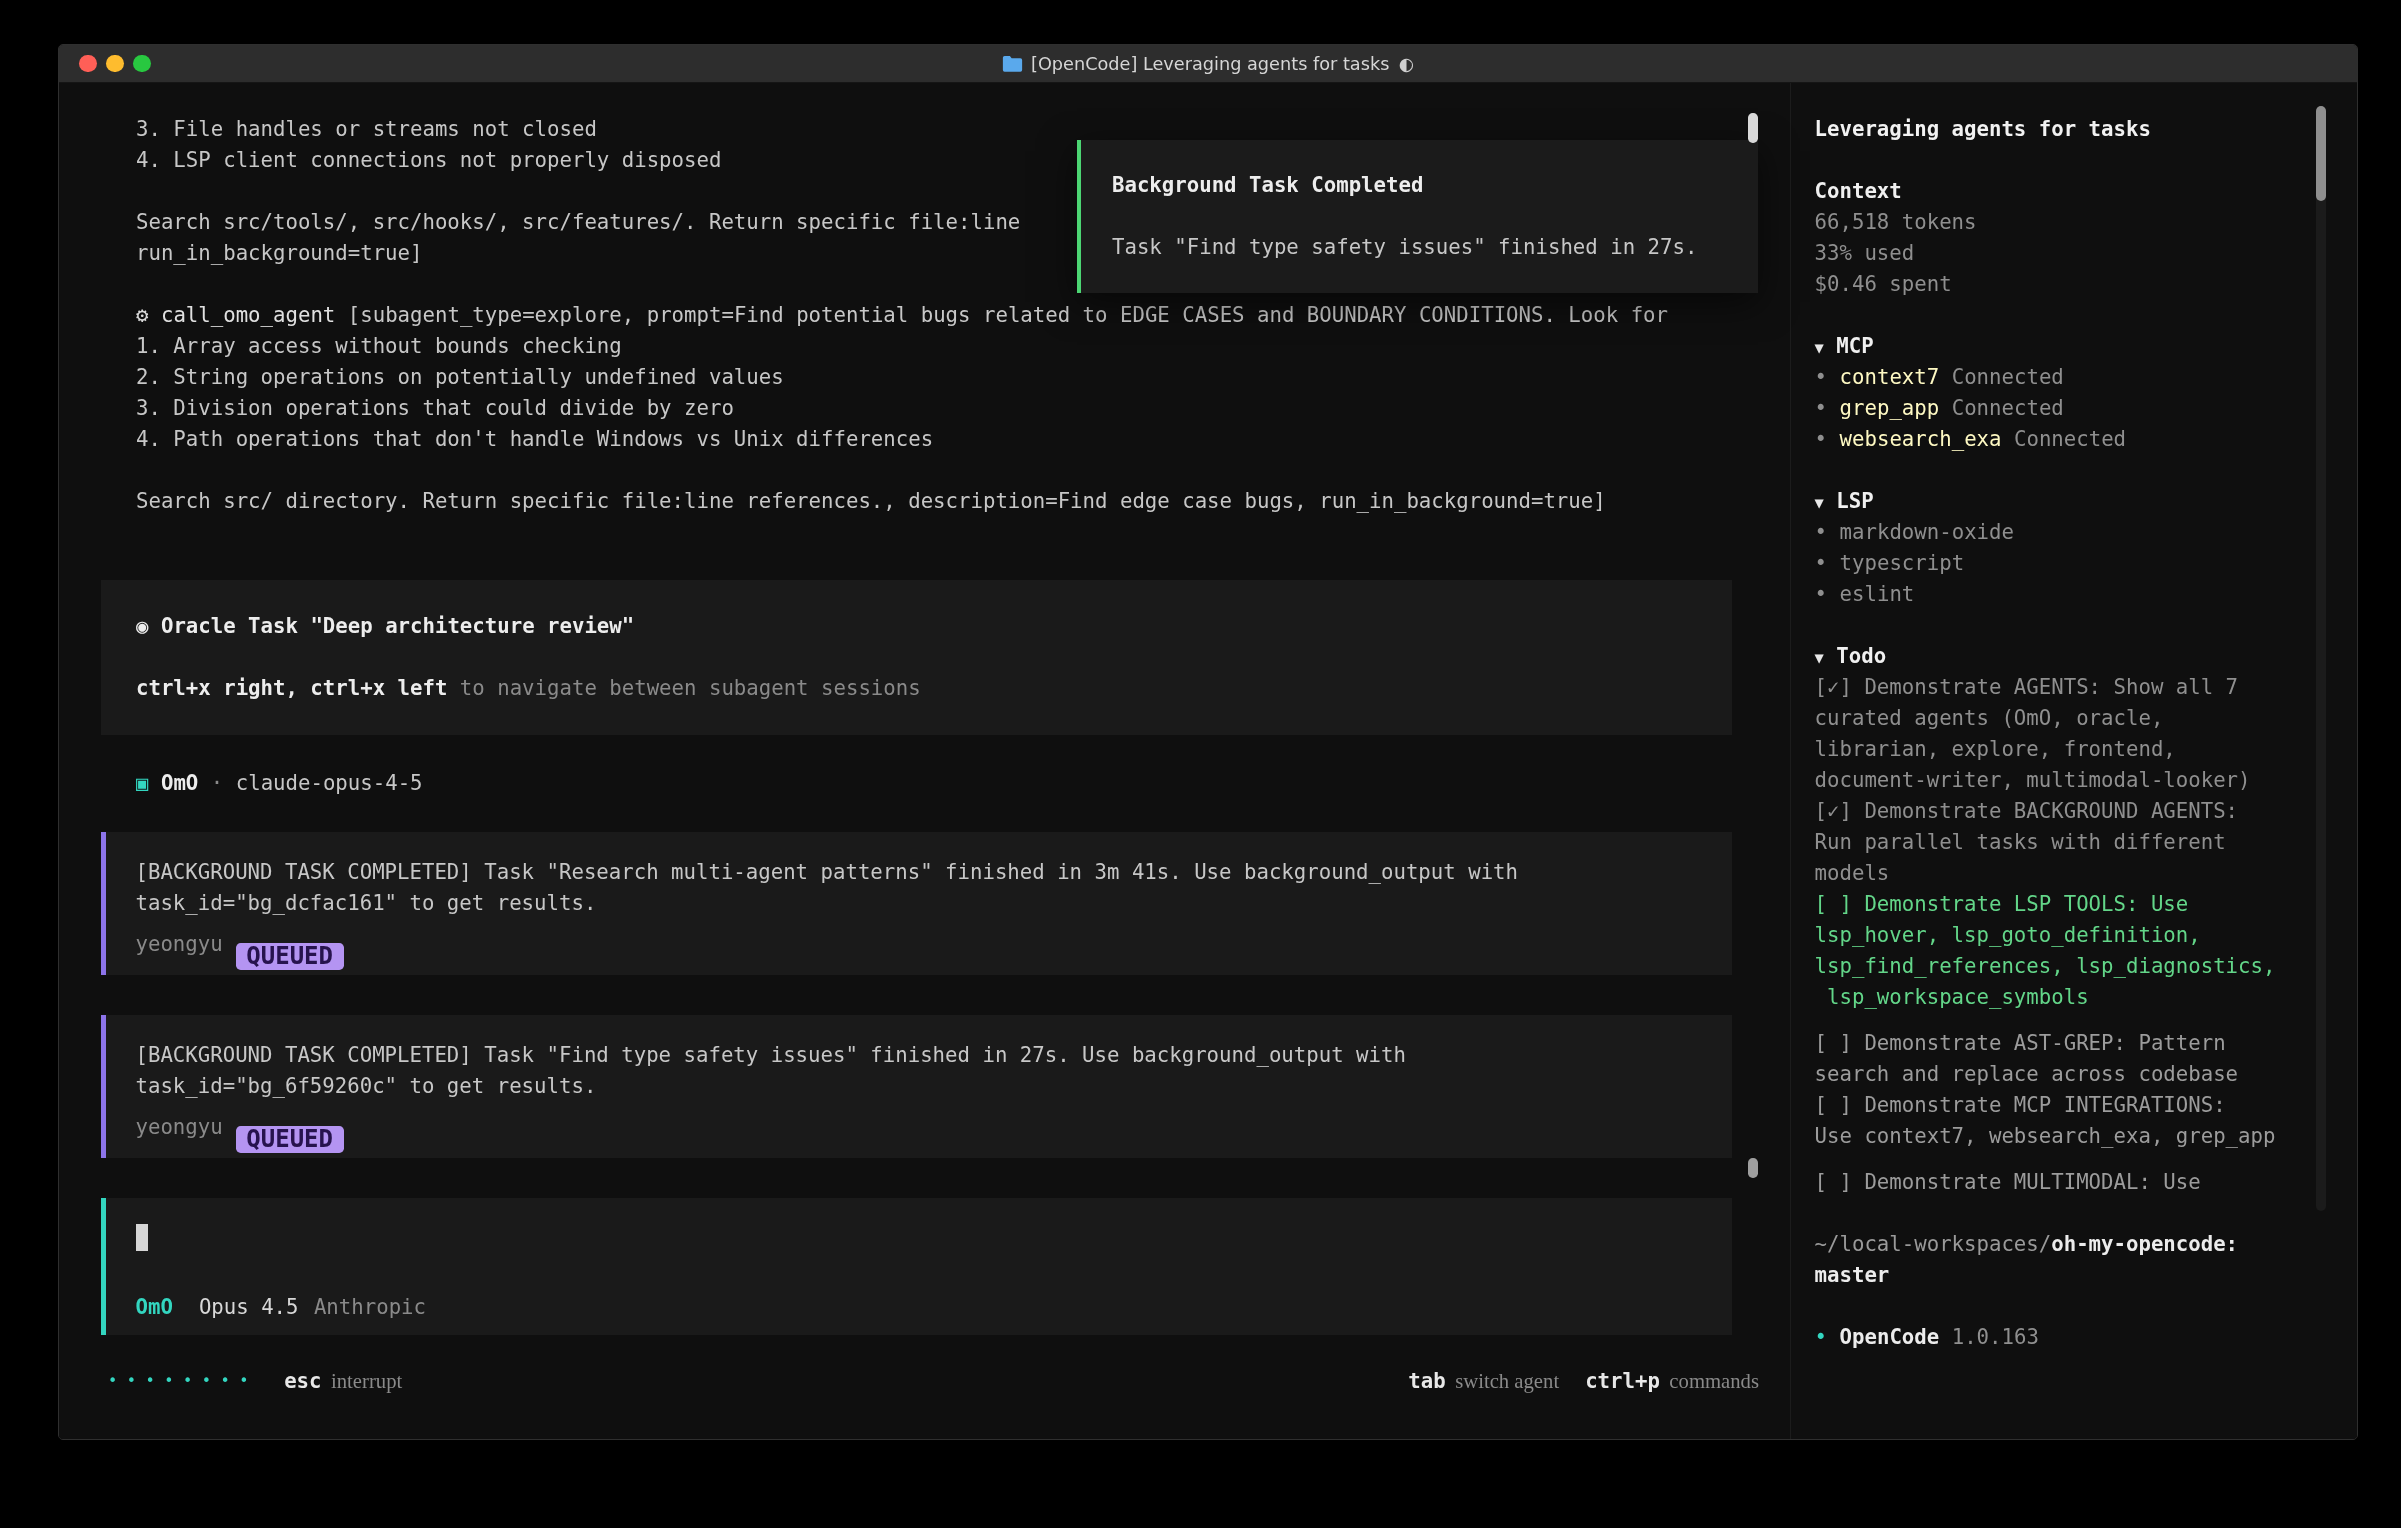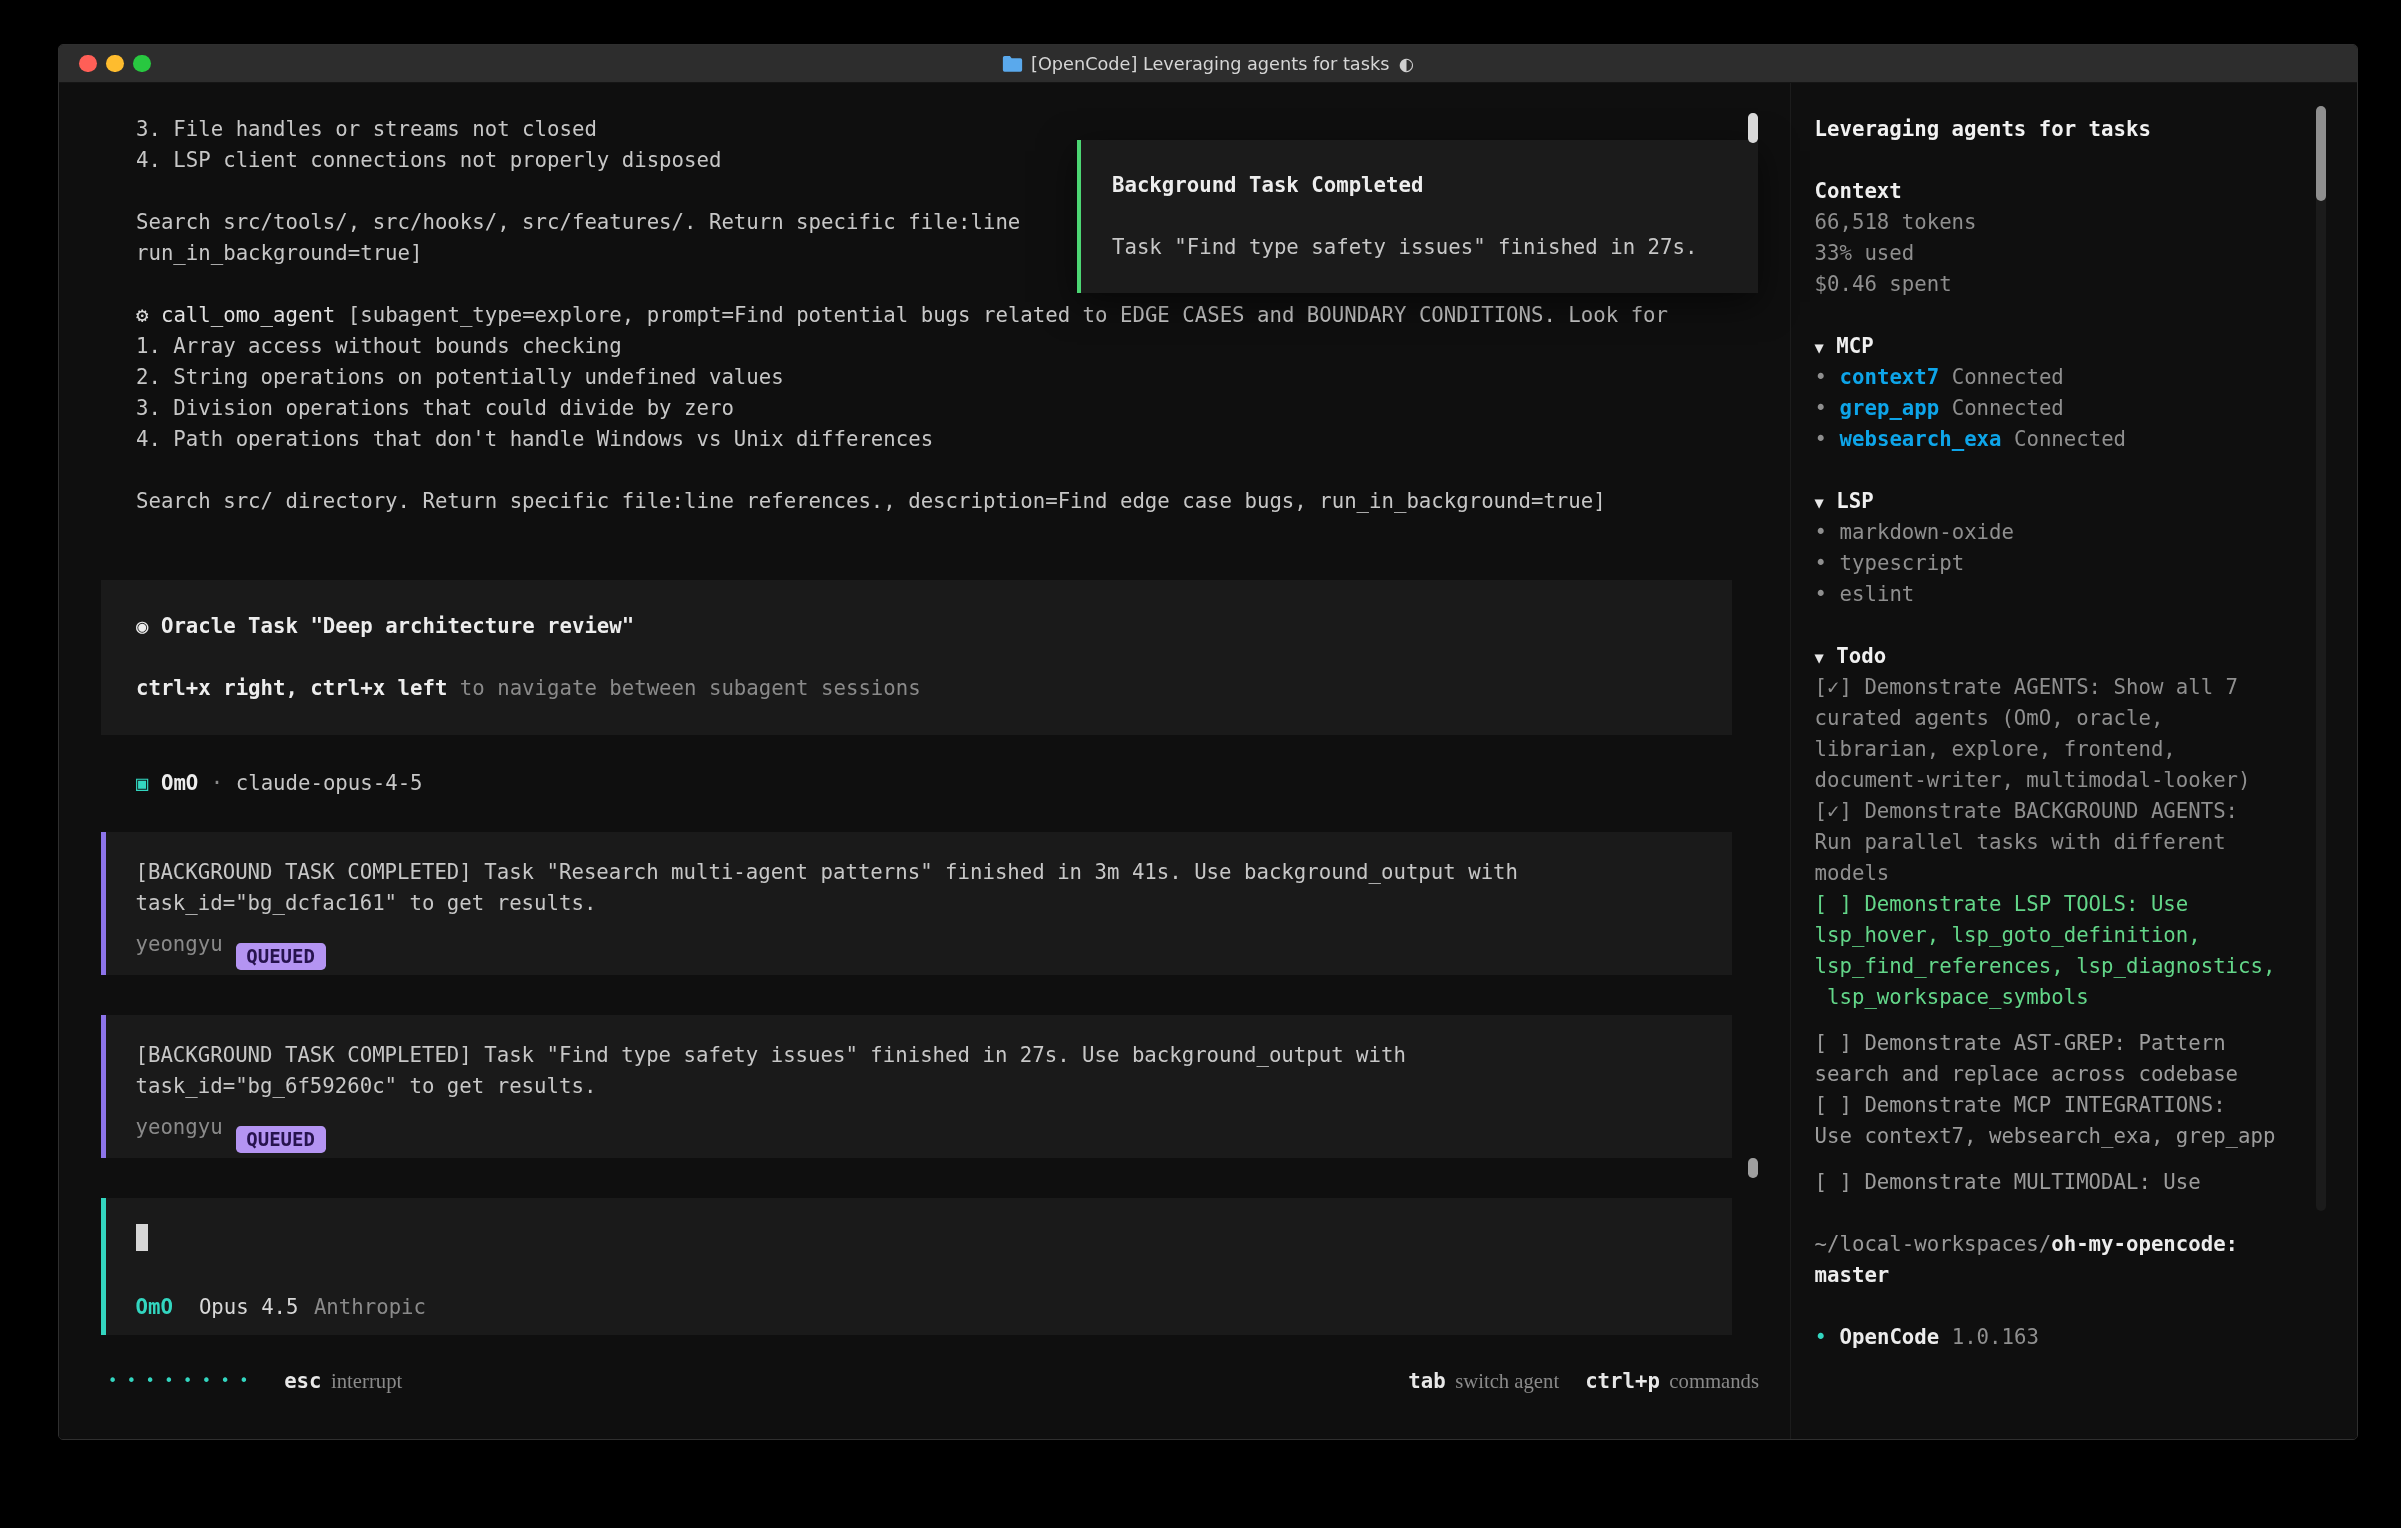--- a/index.html
+++ b/index.html
@@ -49,21 +49,21 @@
   .teal{color:var(--teal);}
   .gear{color:#d9d9d9;}
   .tool-name{color:#e0e0e0;}
   
   .panel{background:var(--panel);width:1631px;margin-left:-35px;box-sizing:border-box;}
   .oracle{padding:31px 35px;margin-top:63px;}
   .agent-line{margin-top:33px;}
   .msg{border-left:5.9px solid var(--purple);padding:25px 35px 25px 29.5px;margin-top:32.5px;}
   .msg.second{margin-top:40px;}
   .badge{display:inline-block;background:var(--badge);color:var(--badgetext);
-         font-weight:bold;font-size:19px;line-height:27px;padding:0 10.6px;
+         font-weight:bold;font-size:24px;line-height:27px;padding:0 10.6px;
          border-radius:4.7px;margin-left:13px;vertical-align:middle;margin-top:24px;}
   .input-panel{border-left:5.9px solid var(--teal);padding:23.6px 35px 11.8px 29.5px;margin-top:40px;}
   .cursor{display:inline-block;width:12.4px;height:27px;background:#d6d6d6;vertical-align:middle;}
   .spacer67{height:40px;}
   .input-agent{color:var(--teal);margin-right:26px;}
   .input-model{color:#d8d8d8;}
   .input-provider{color:var(--dim);margin-left:15.4px;}
   
   .notif{position:absolute;left:1018px;top:57px;width:681px;height:153px;
          background:var(--panel2);border-left:4.7px solid var(--green);
@@ -84,21 +84,21 @@
   
   .sidebar{flex:1;background:var(--win);border-left:1.2px solid #1c1c1c;
            padding:31px 23.6px 0;box-sizing:border-box;position:relative;
            font-size:20.7px;line-height:31px;color:var(--text);}
   .sb-line{height:31px;line-height:31px;white-space:pre;}
   .sb-title{font-weight:bold;color:#f2f2f2;}
   .sb-sec{margin-top:31px;}
   .sb-heading{font-weight:bold;color:#f0f0f0;}
   .sb-arrow{font-size:15.4px;color:#e8e8e8;}
   .sb-dim{color:#8f8f8f;}
-  .sb-name{color:#0ea5e9;font-weight:bold;}
+  .sb-name{color:#fef9c3;}
   .bullet{display:inline-block;width:25px;color:#8f8f8f;}
   .bullet.teal{color:var(--teal);}
   .todo-item.done{color:#8f8f8f;}
   .todo-item.pending{color:var(--dim2);}
   .todo-item.active{color:var(--greentext);}
   .gap-before{margin-top:15px;}
   .ws-path{color:#9a9a9a;}
   .ws-repo{color:#ececec;font-weight:bold;}
   .ft-name{color:#ececec;font-weight:bold;}
   

